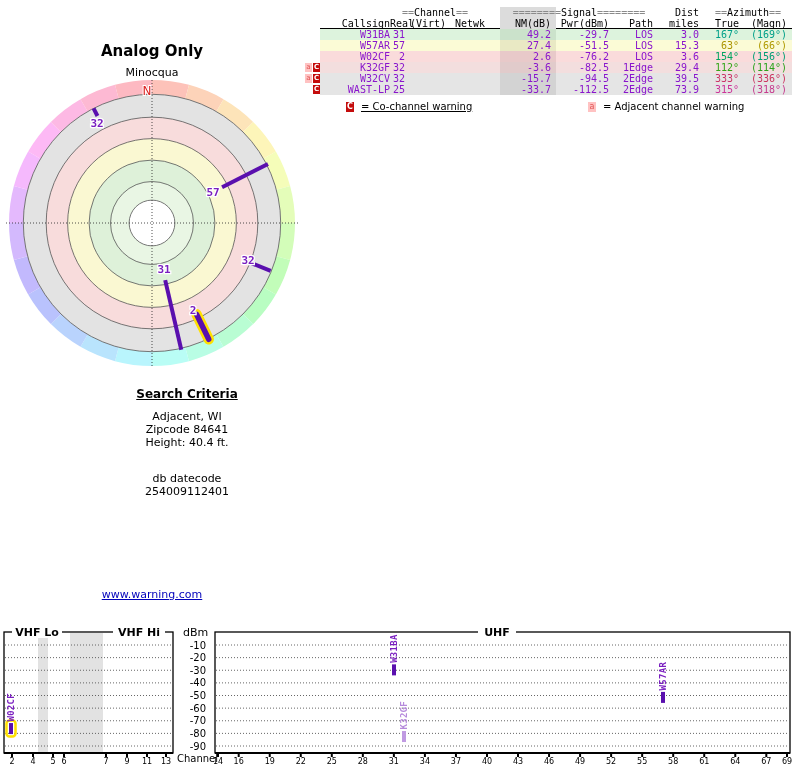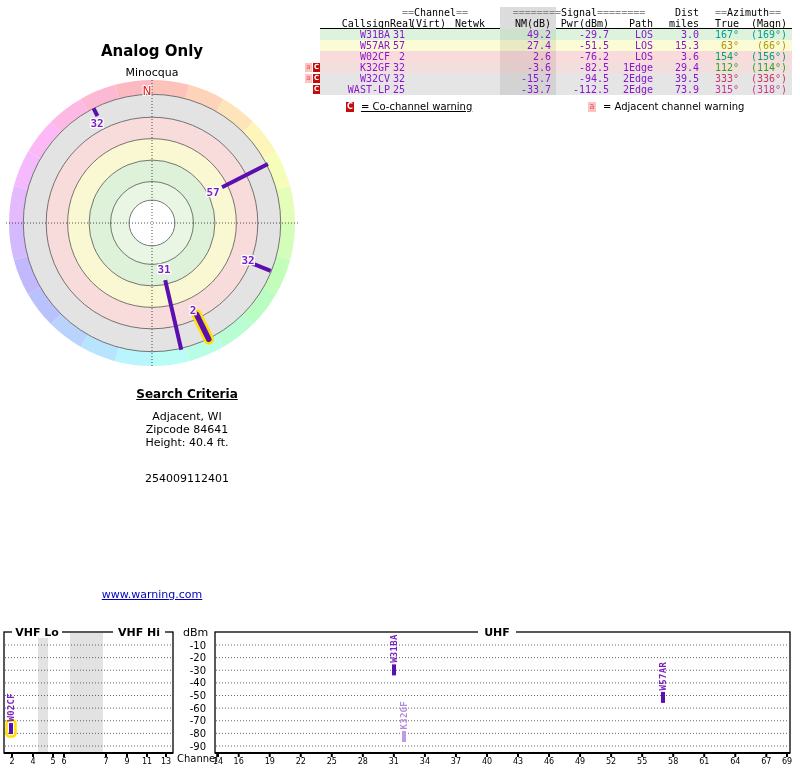--- a/index.html
+++ b/index.html
@@ -96,20 +96,21 @@
 <div class="legend-item" style="left:588px;top:101px;">
   <span class="wbox warn-a">a</span><span class="legend-text">=  Adjacent channel warning</span>
 </div>
 
 <div class="abs" id="search">
   <div id="search-heading">Search Criteria</div>
   <div>Adjacent, WI</div>
   <div>Zipcode 84641</div>
   <div>Height: 40.4 ft.</div>
   <div id="db-block">
+    <div>db datecode</div>
     <div>254009112401</div>
   </div>
 </div>
 
 <div class="abs" id="site-link">
   <a href="#">www.warning.com</a>
 </div>
 
 <div class="abs" id="spectrum-wrap">
   <svg width="800" height="152" viewBox="0 616 800 152">

